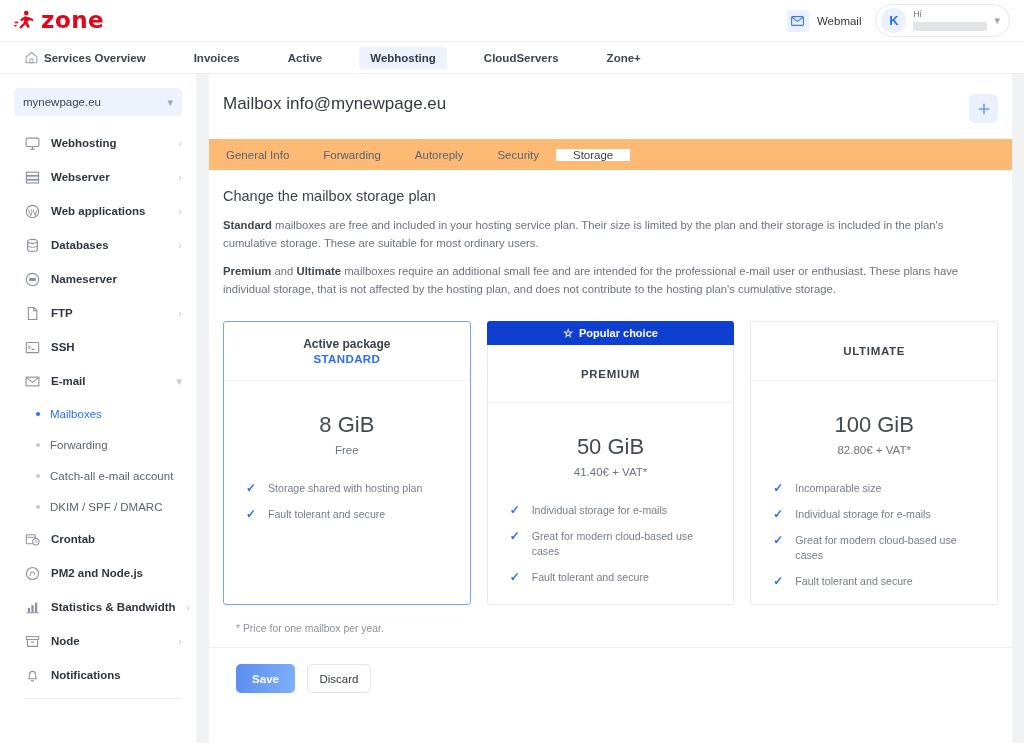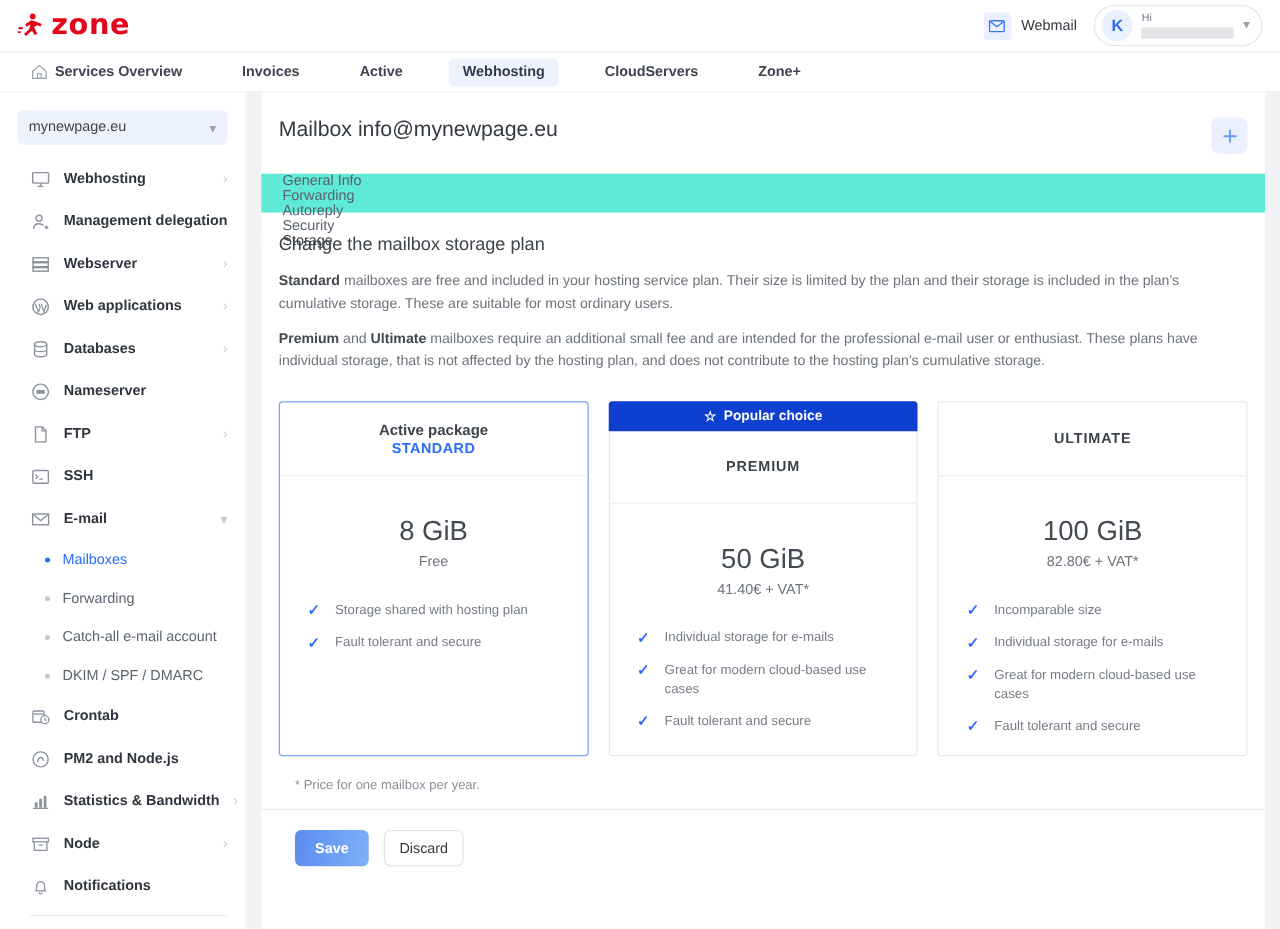--- a/index.html
+++ b/index.html
@@ -199,25 +199,24 @@
     border-radius: 6px;
     display: flex; align-items: center; justify-content: center;
     color: #5a8df8;
     font-size: 19px;
     cursor: pointer;
     line-height: 1;
     font-weight: 300;
   }
   .tabs {
     display: flex;
-    background: #5eead4;
+    background: #fdba74;
     margin-top: 16px;
     height: 31px;
-    align-items: flex-start;
-    flex-direction: column;
+    align-items: center;
   }
   .tab {
     font-size: 11.5px;
     color: #5a626d;
     padding: 0 17px;
     display: flex; align-items: center;
     cursor: pointer;
     white-space: nowrap;
   }
   .tab.active { background: #ffffff; color: #3b424c; }
@@ -396,30 +395,20 @@
           <svg width="15" height="15" viewBox="0 0 16 16">
               <rect x="1.2" y="2.2" width="13.6" height="9" rx="1" fill="none" stroke="#8a929e" stroke-width="1.2"></rect>
               <path d="M5.5 14 L10.5 14" stroke="#8a929e" stroke-width="1.2"></path>
               <path d="M8 11.2 L8 14" stroke="#8a929e" stroke-width="1.2"></path>
             </svg>
         </span>
         <span class="slabel">Webhosting</span>
         <span class="sarrow">›</span>
       </div>
 
-      <div class="sitem">
-        <span class="sicon">
-          <svg width="15" height="15" viewBox="0 0 16 16">
-              <circle cx="6.6" cy="5" r="2.6" fill="none" stroke="#8a929e" stroke-width="1.2"></circle>
-              <path d="M2 14 C2 10.8 4 9.6 6.6 9.6 C8.2 9.6 9.6 10.1 10.4 11.2" fill="none" stroke="#8a929e" stroke-width="1.2"></path>
-              <path d="M11.4 12.6 L14.6 12.6 M13 11 L13 14.2" stroke="#8a929e" stroke-width="1.2"></path>
-            </svg>
-        </span>
-        <span class="slabel">Management delegation</span>
-      </div>
 
       <div class="sitem">
         <span class="sicon">
           <svg width="15" height="15" viewBox="0 0 16 16">
               <rect x="1.5" y="2.4" width="13" height="3.4" fill="none" stroke="#8a929e" stroke-width="1.2"></rect>
               <rect x="1.5" y="6.6" width="13" height="3.4" fill="none" stroke="#8a929e" stroke-width="1.2"></rect>
               <rect x="1.5" y="10.8" width="13" height="3" fill="none" stroke="#8a929e" stroke-width="1.2"></rect>
             </svg>
         </span>
         <span class="slabel">Webserver</span>

